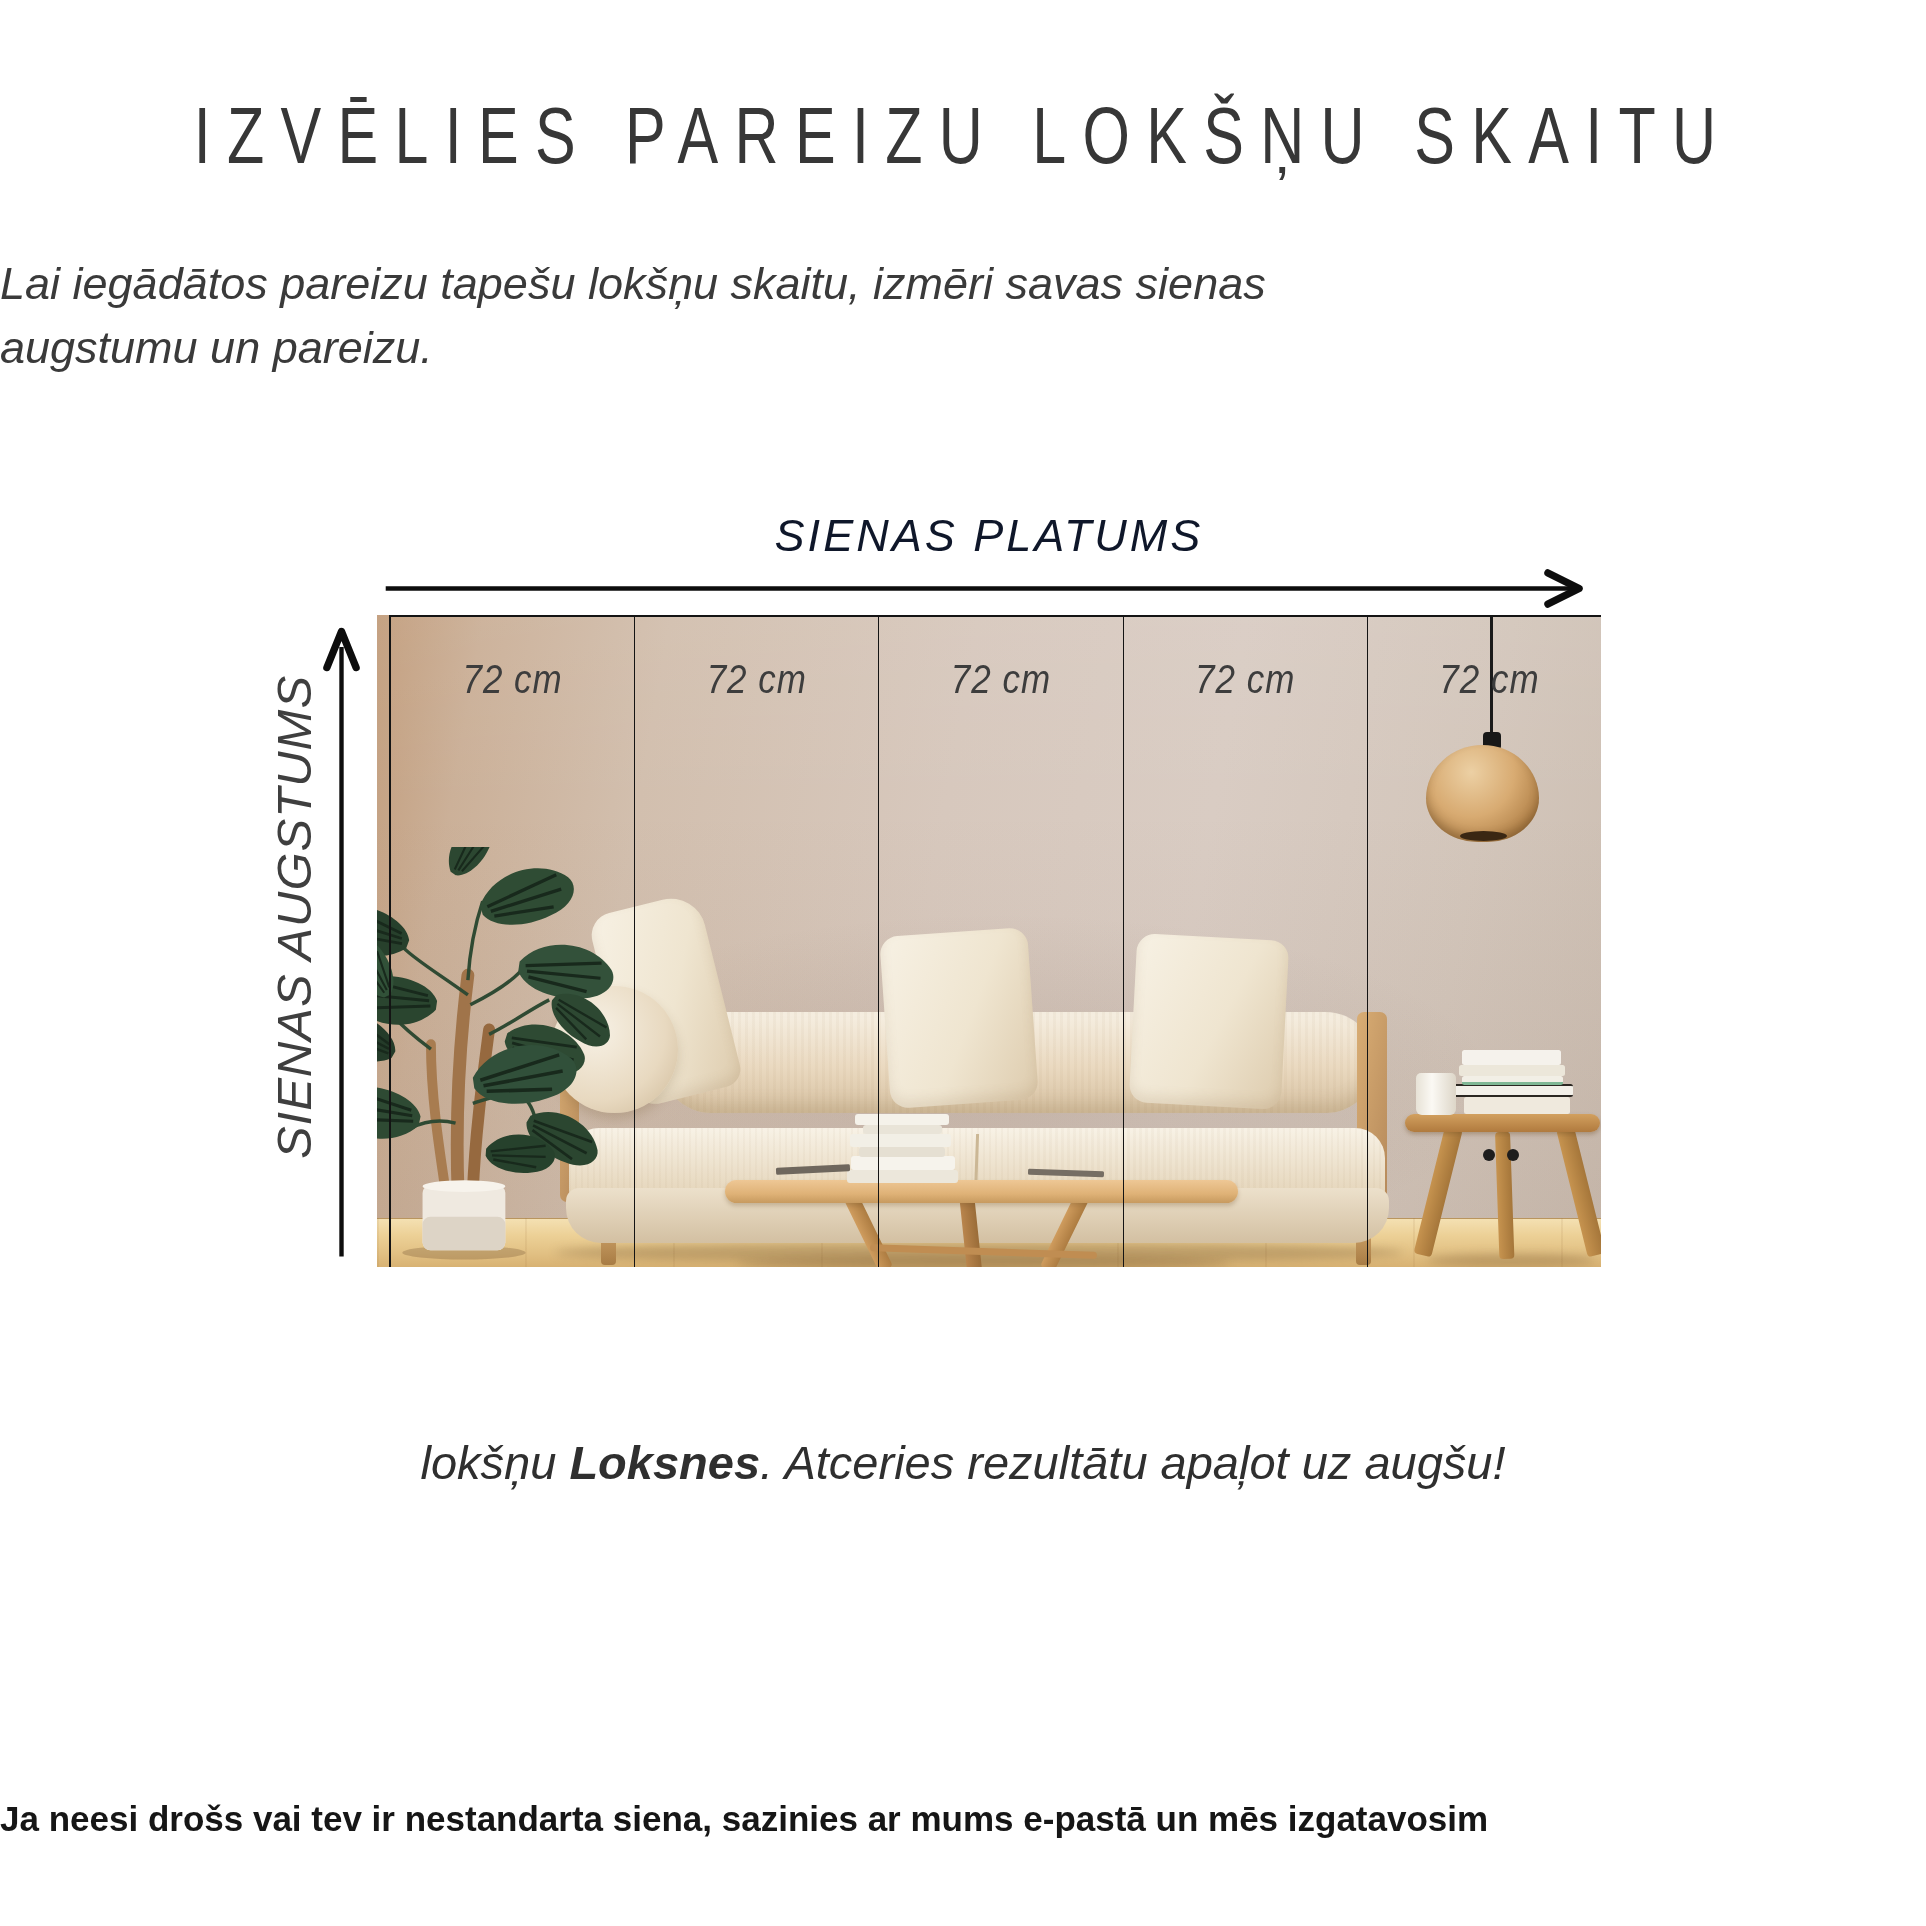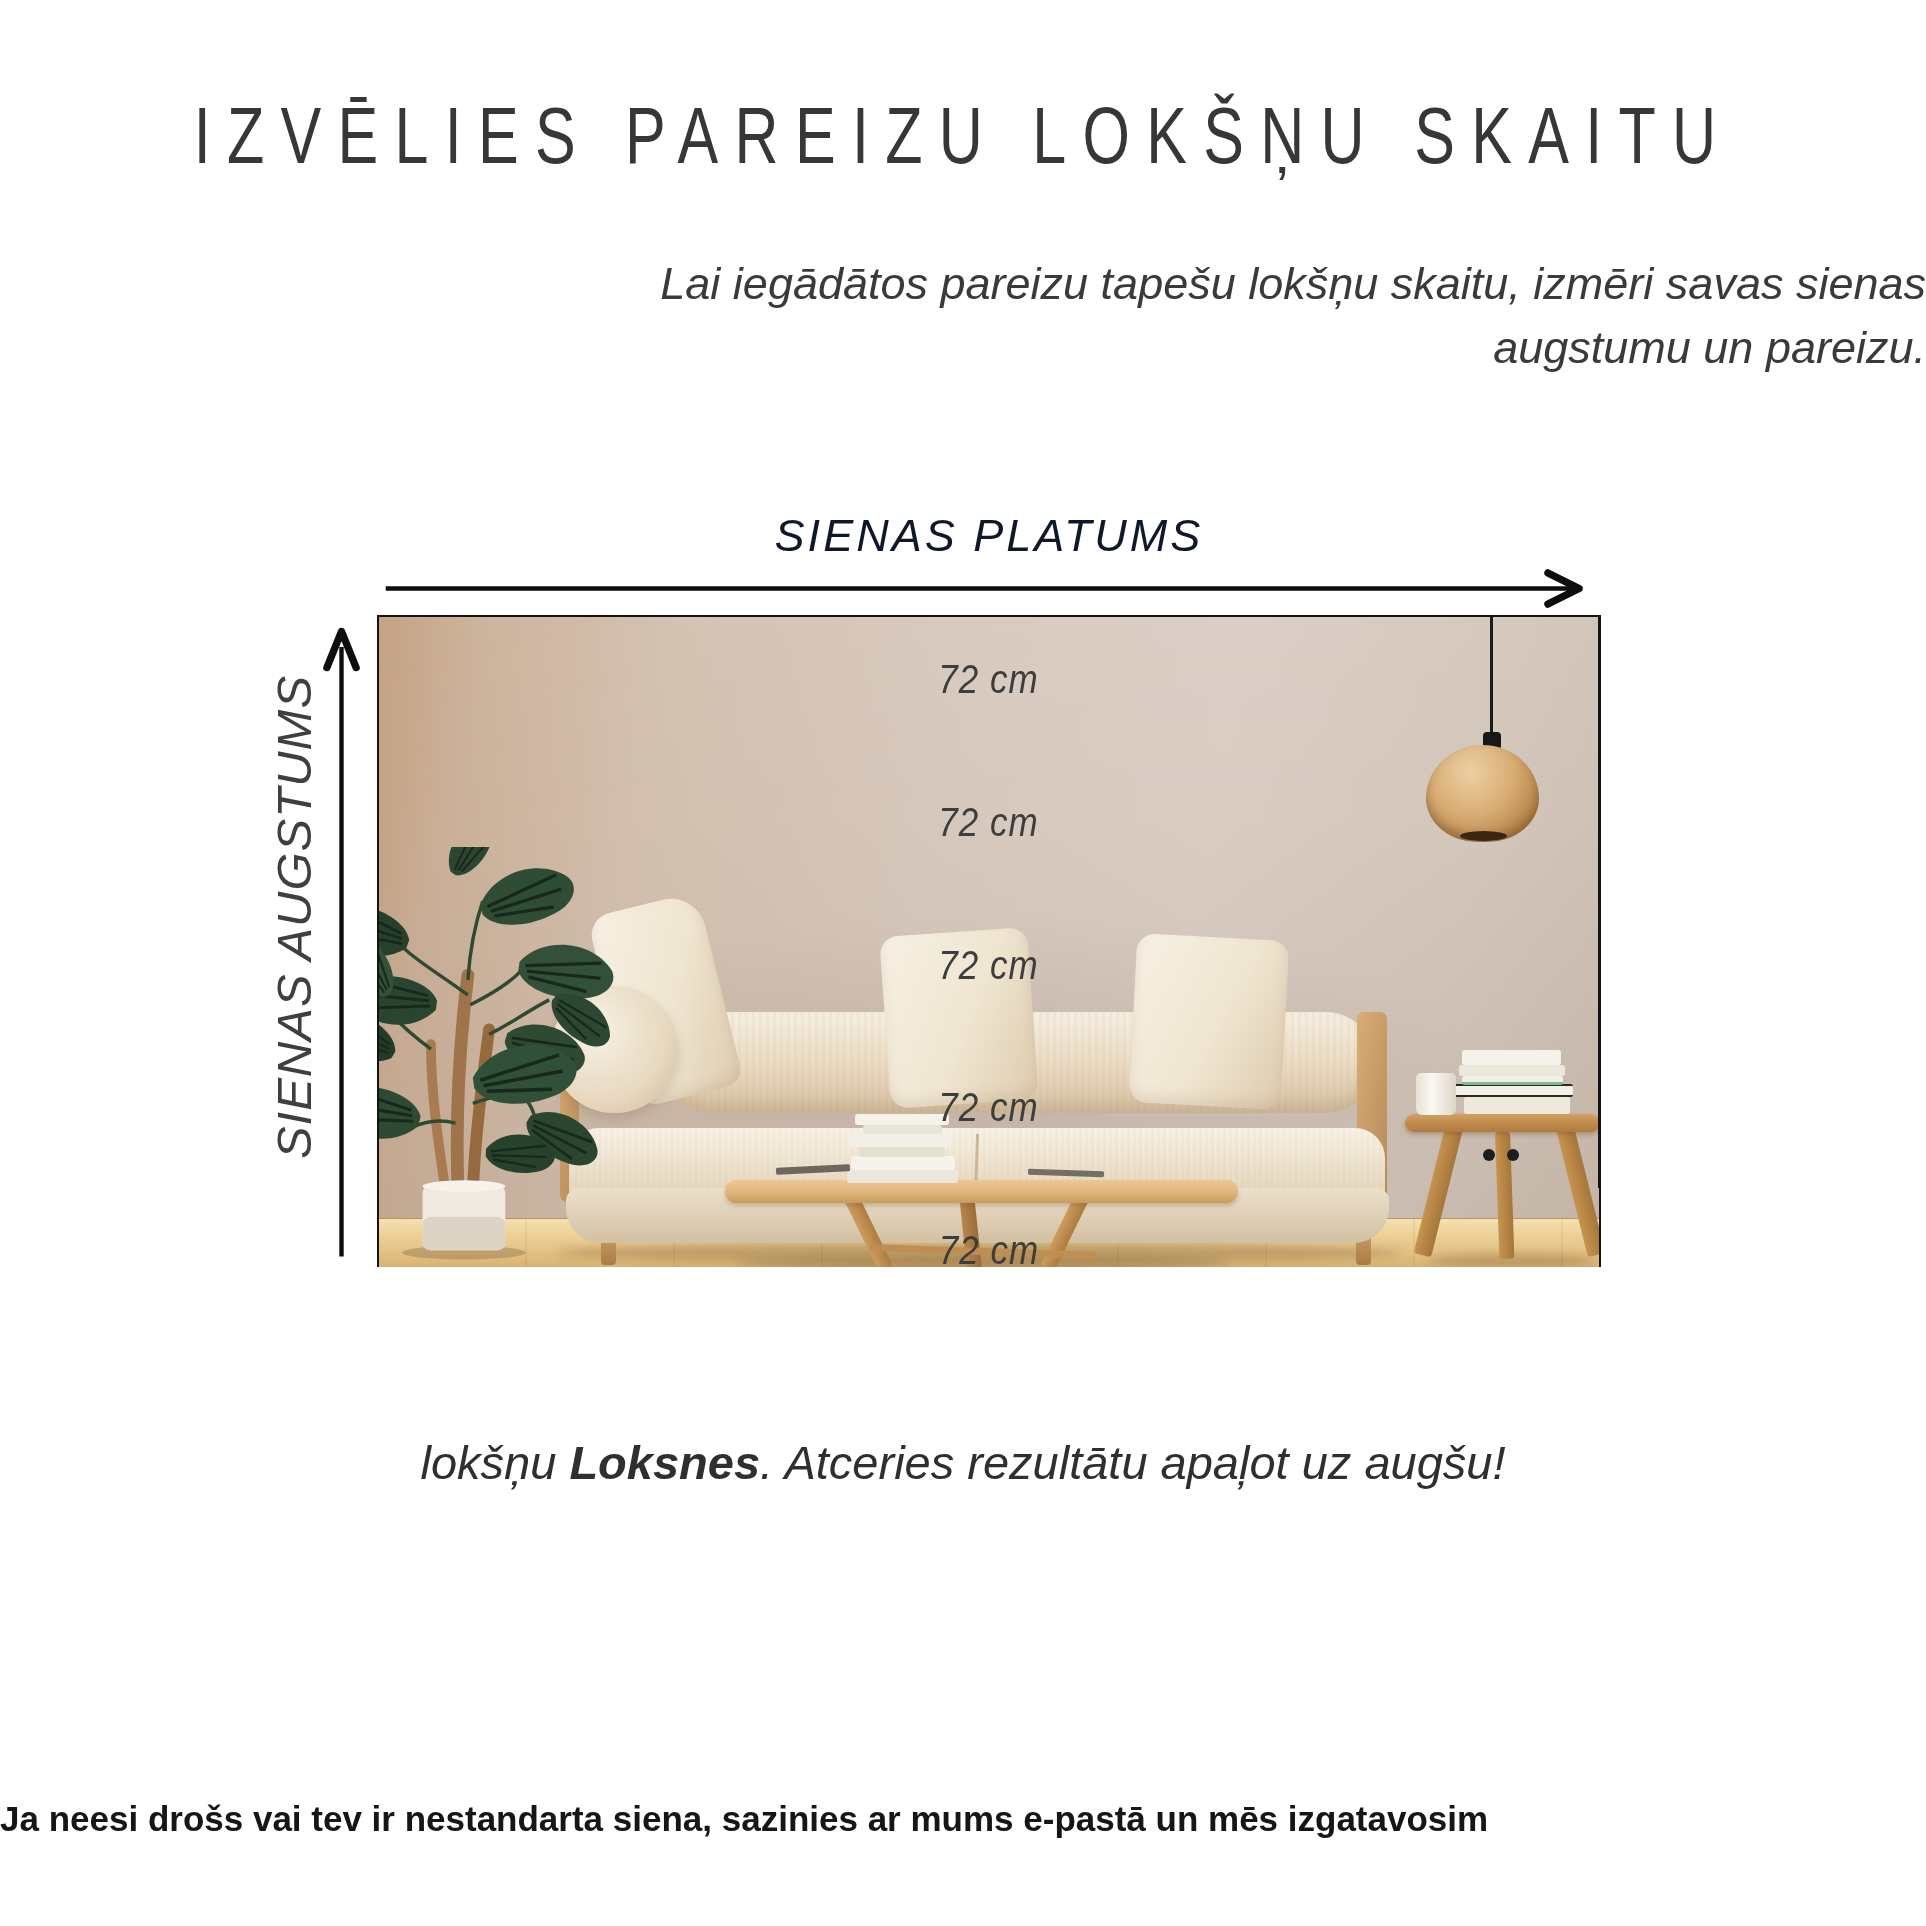--- a/index.html
+++ b/index.html
@@ -4,21 +4,21 @@
 <style>
   * { margin:0; padding:0; box-sizing:border-box; }
   html,body { background:#ffffff; }
   body { font-family:"Liberation Sans", sans-serif; }
   .canvas { position:relative; width:1926px; height:1926px; background:#ffffff; overflow:hidden; }
 
   
   .title { position:absolute; top:90px; left:0; width:100%; text-align:center;
            font-size:61px; font-weight:400; letter-spacing:16.3px; color:#373737;
            transform:scaleY(1.3); transform-origin:center top; white-space:nowrap; }
-  .subtitle { position:absolute; top:252px; left:0; width:100%; text-align:right;
+  .subtitle { position:absolute; top:252px; left:0; width:100%; text-align:left;
               font-style:italic; font-size:45px; line-height:1.42; color:#3a3a3a; }
 
   
   .axis-h-label { position:absolute; top:510px; left:377px; width:1224px; text-align:center;
                   font-style:italic; font-size:45px; letter-spacing:3px; color:#0f172a; }
   .axis-v-label { position:absolute; top:917px; left:294px; width:0; height:0; }
   .axis-v-label span { display:inline-block; white-space:nowrap;
                        transform:translate(-50%,-50%) rotate(-90deg);
                        font-style:italic; font-size:49px; letter-spacing:1px; color:#3f3f3f; }
   .arrow-h { position:absolute; left:377px; top:569px; width:1224px; height:39px; }
@@ -99,22 +99,22 @@
     border-radius:11.3px/50%;
     background:linear-gradient(to bottom,#eec795 0%,#dfb277 60%,#c79a5f 100%);
     box-shadow:0 3px 4.4px rgba(120,85,45,.28); }
   .ct-book { position:absolute; border-radius:3px; z-index:11; }
   .tablet { position:absolute; z-index:11; border-radius:1.5px; }
 
   
   .plant { position:absolute; left:-20px; top:232px; width:276px; height:424px; z-index:12; }
 
   
-  .grid { position:absolute; left:0; top:0; width:1224px; height:718px; z-index:30;
-    border:2.5px solid #141414; display:flex;flex-direction:column; }
+  .grid { position:absolute; left:12px; top:0; width:1224px; height:718px; z-index:30;
+    border:2.5px solid #141414; display:flex; }
   .strip { flex:1; position:relative; border-right:1.5px solid #141414; }
   .strip:last-child { border-right:none; }
   .strip-label { position:absolute; top:42px; left:0; width:100%; text-align:center;
     font-style:italic; font-size:35px; letter-spacing:1px; color:#3d3d3d; transform:scaleY(1.15); }
 
   
   .instructions { position:absolute; top:1431px; left:0; width:100%; text-align:center;
     font-style:italic; font-size:47px; line-height:1.38; color:#2f2f2f; }
   .instructions .b { font-weight:bold; }
   .footnote { position:absolute; top:1793px; left:0; width:100%; text-align:left;

